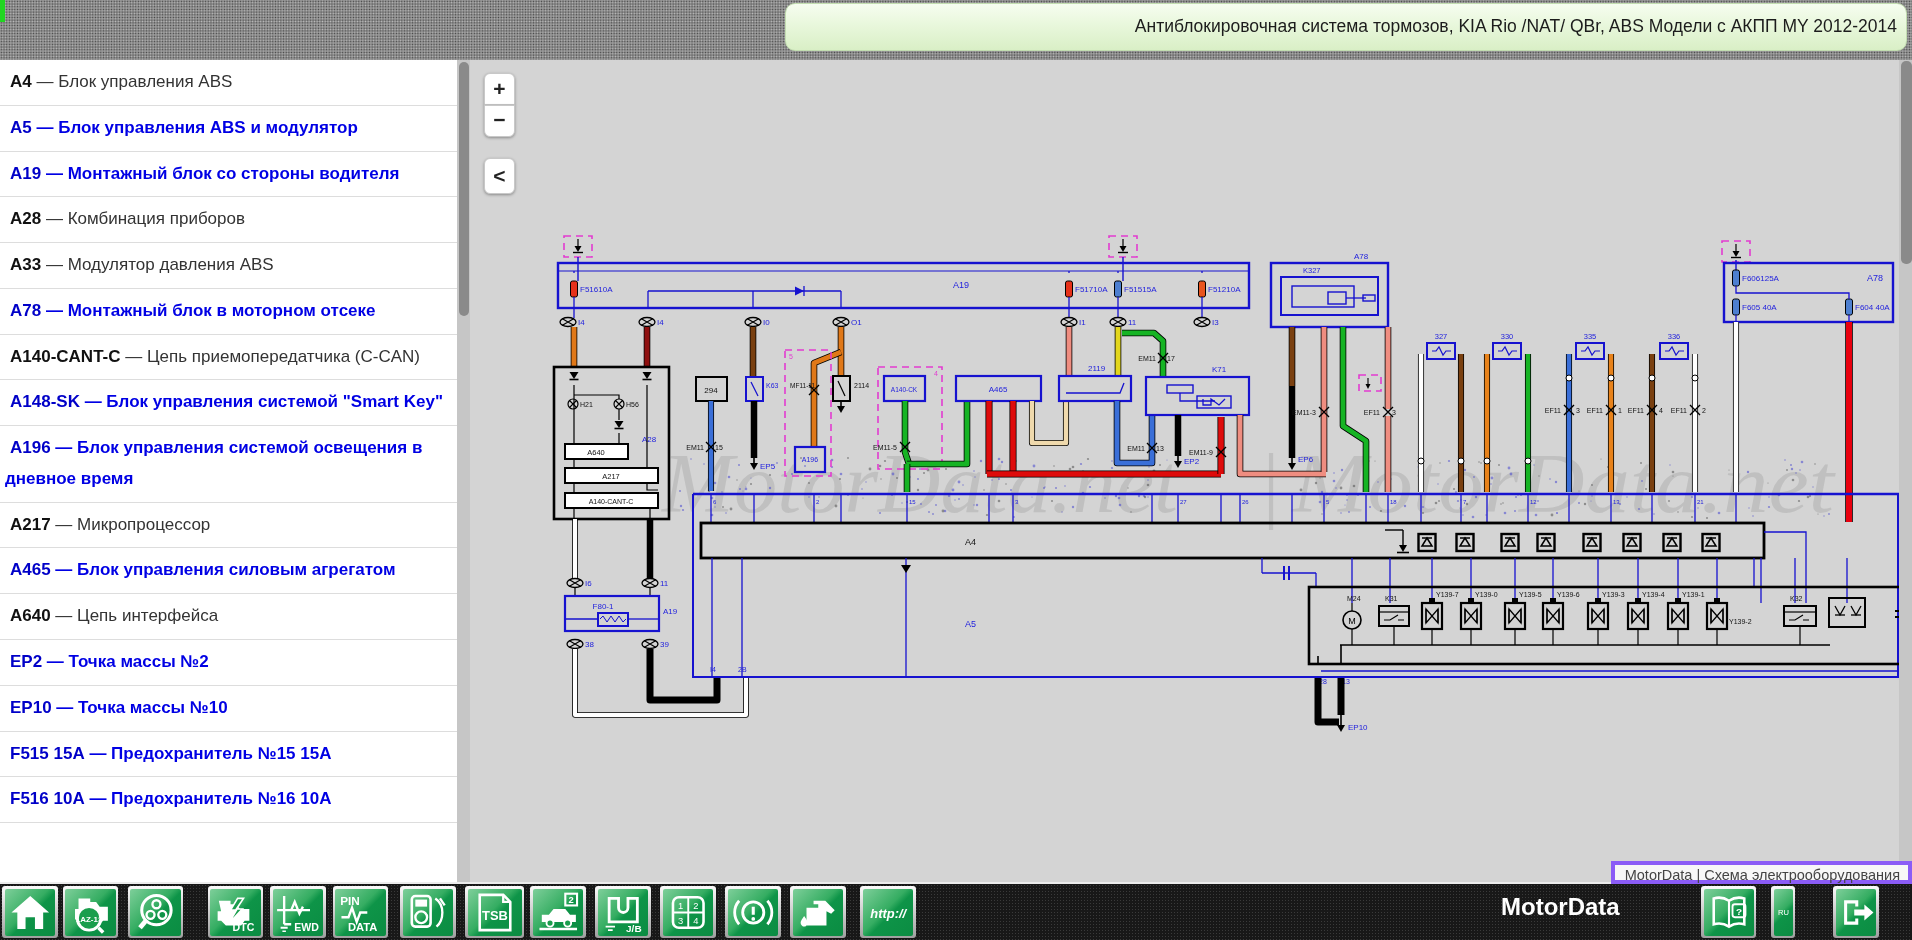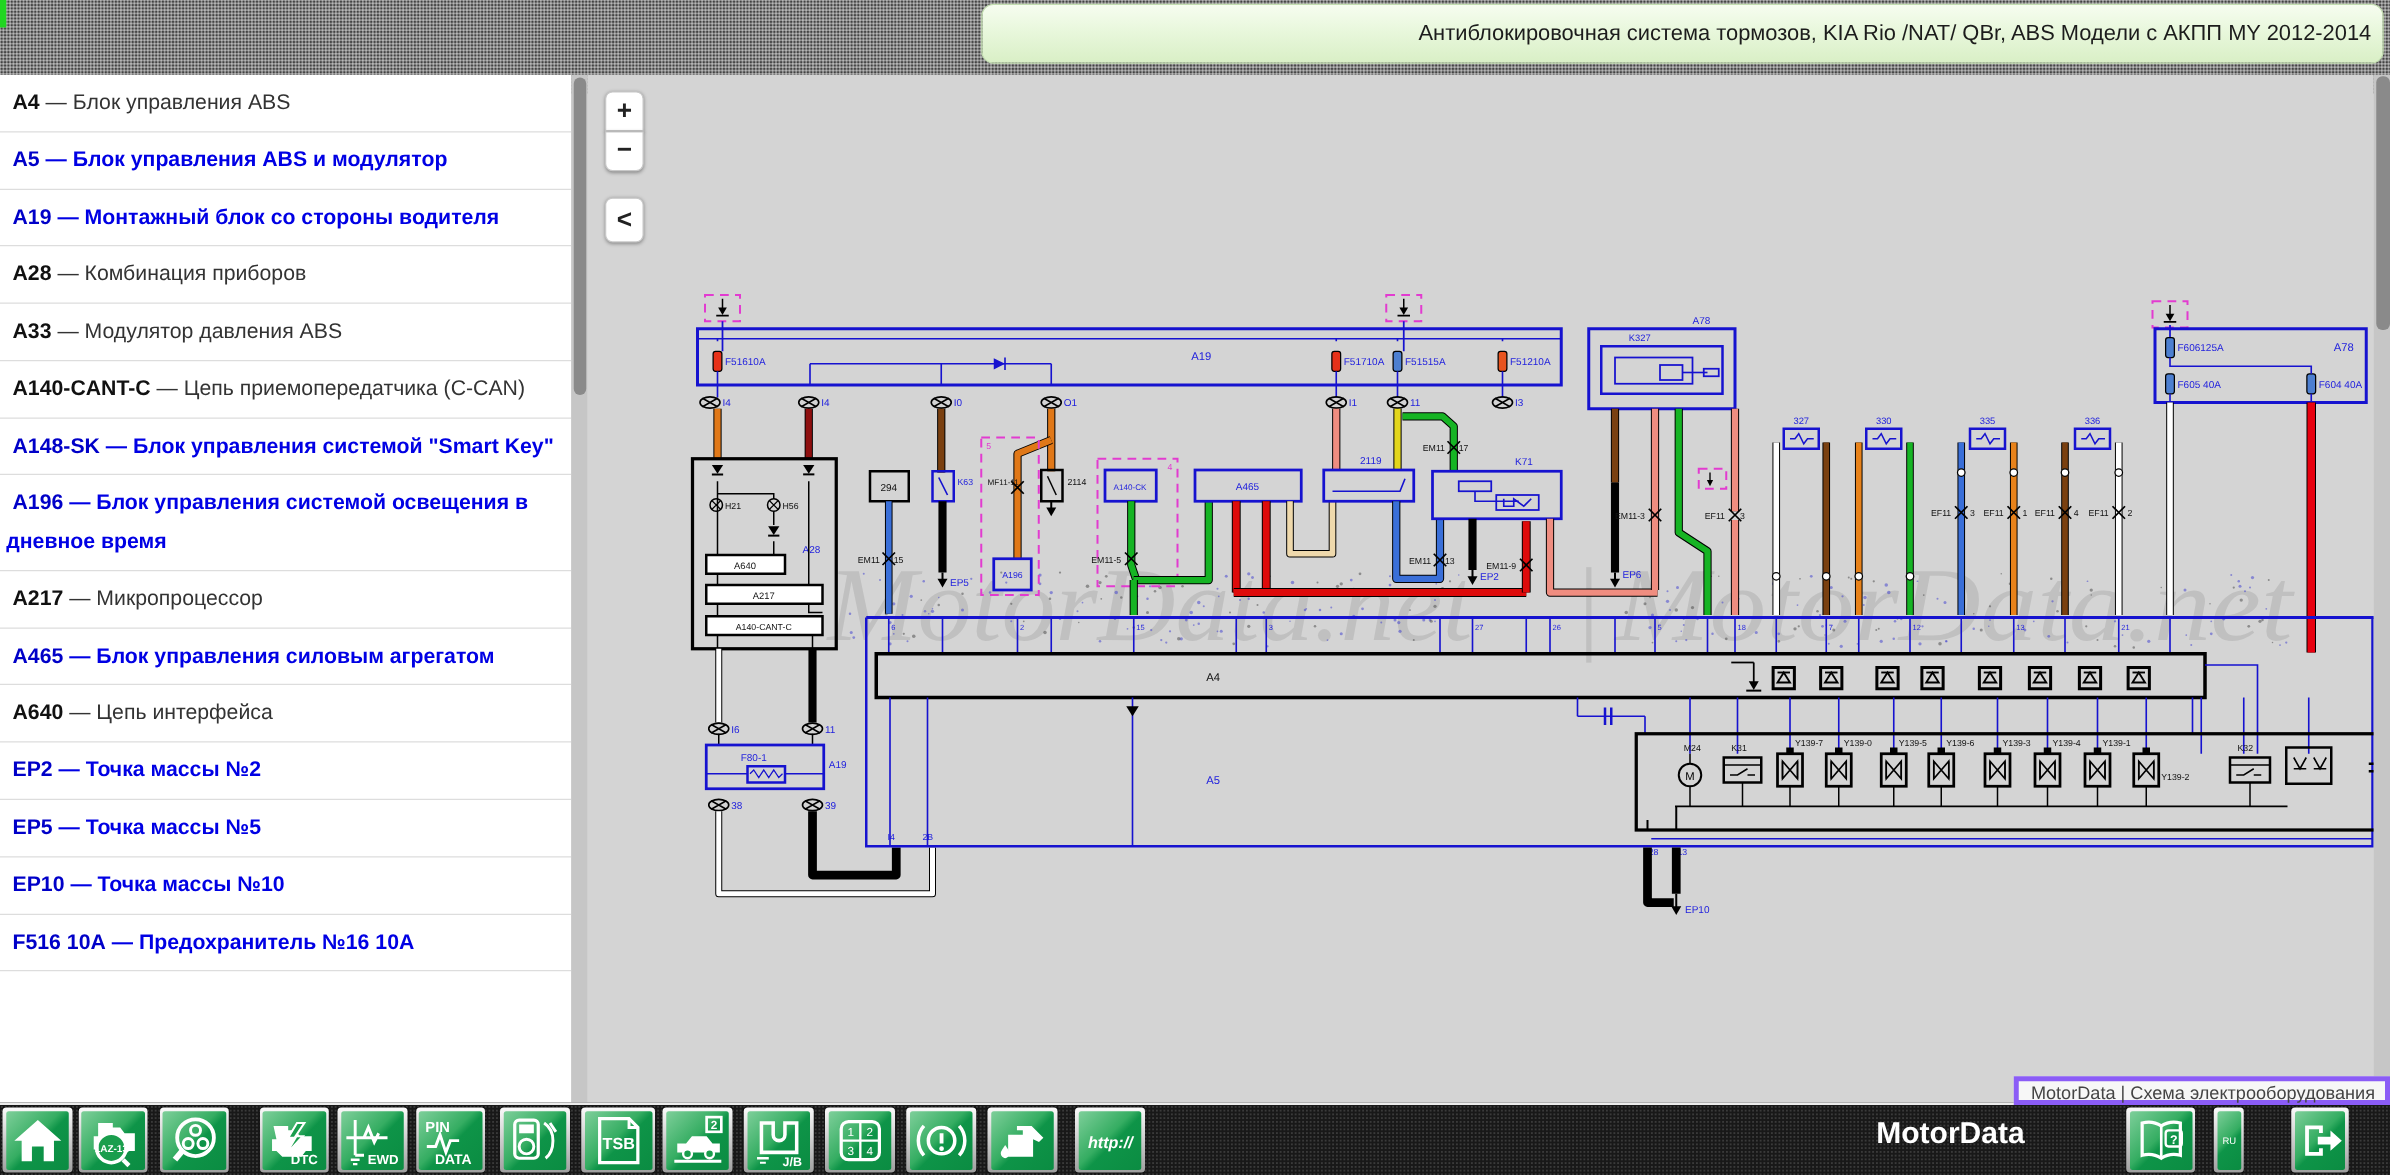--- a/index.html
+++ b/index.html
@@ -41,29 +41,30 @@
     <div id="grn"></div>
     <div id="pill">Антиблокировочная система тормозов, KIA Rio /NAT/ QBr, ABS Модели с АКПП MY 2012-2014</div>
   </div>
 <div id="side">
     <ul>
 <li class="blk"><b>A4</b> — Блок управления ABS</li>
 <li class="lnk"><b>A5</b> — Блок управления ABS и модулятор</li>
 <li class="lnk"><b>A19</b> — Монтажный блок со стороны водителя</li>
 <li class="blk"><b>A28</b> — Комбинация приборов</li>
 <li class="blk"><b>A33</b> — Модулятор давления ABS</li>
+<li class="lnk"><b>A78</b> — Монтажный блок в моторном отсеке</li>
 <li class="blk"><b>A140-CANT-C</b> — Цепь приемопередатчика (C-CAN)</li>
 <li class="lnk"><b>A148-SK</b> — Блок управления системой "Smart Key"</li>
 <li class="lnk"><b>A196</b> — Блок управления системой освещения в дневное время</li>
 <li class="blk"><b>A217</b> — Микропроцессор</li>
 <li class="lnk"><b>A465</b> — Блок управления силовым агрегатом</li>
 <li class="blk"><b>A640</b> — Цепь интерфейса</li>
 <li class="lnk"><b>EP2</b> — Точка массы №2</li>
-<li class="lnk"><b>EP5</b> — Точка массы №5</li>
 <li class="lnk"><b>EP10</b> — Точка массы №10</li>
+<li class="lnk"><b>F515 15A</b> — Предохранитель №15 15А</li>
 <li class="lnk"><b>F516 10A</b> — Предохранитель №16 10А</li>
 </ul>
   </div>
 <div id="sb1">
     <div class="th"></div>
   </div>
 <div id="diag">
 <svg width="1442" height="822" viewBox="0 0 1442 822" font-family="Liberation Sans, sans-serif">
       <g font-family="Liberation Serif, serif" font-style="italic" fill="#a6a6a6" opacity="0.42" font-size="84">
         <text x="192" y="452" textLength="516" lengthAdjust="spacingAndGlyphs">MotorData.net</text>

